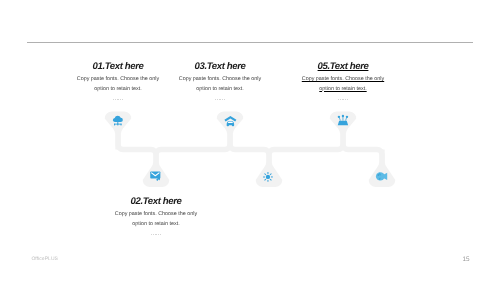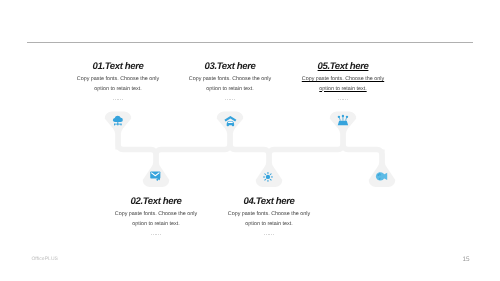--- a/index.html
+++ b/index.html
@@ -84,36 +84,31 @@
           <circle cx="6.4" cy="9.8" r="1.1" fill="#2D90C4"></circle>
         </g>
     </g>
   </svg>
 
   <div class="blk" style="left:118px;top:61.0px;">
     <div class="title">01.Text here</div>
     <div class="body"><span>Copy paste fonts. Choose the only</span><br><span>option to retain text.</span></div>
     <div class="dots"><i></i><i></i><i></i><i></i><i></i><i></i></div>
   </div>
-  <div class="blk" style="left:230px;top:61.0px;">
+  <div class="blk" style="left:220px;top:61.0px;">
     <div class="title">03.Text here</div>
     <div class="body"><span>Copy paste fonts. Choose the only</span><br><span>option to retain text.</span></div>
     <div class="dots"><i></i><i></i><i></i><i></i><i></i><i></i></div>
   </div>
   <div class="blk" style="left:343px;top:61.0px;text-decoration:underline;">
     <div class="title">05.Text here</div>
     <div class="body"><span>Copy paste fonts. Choose the only</span><br><span>option to retain text.</span></div>
     <div class="dots"><i></i><i></i><i></i><i></i><i></i><i></i></div>
   </div>
   <div class="blk" style="left:156px;top:196.0px;">
     <div class="title">02.Text here</div>
     <div class="body"><span>Copy paste fonts. Choose the only</span><br><span>option to retain text.</span></div>
     <div class="dots"><i></i><i></i><i></i><i></i><i></i><i></i></div>
   </div>
-  <div class="blk" style="left:269px;top:196.0px;">
-    <div class="title">04.Text here</div>
-    <div class="body"><span>Copy paste fonts. Choose the only</span><br><span>option to retain text.</span></div>
-    <div class="dots"><i></i><i></i><i></i><i></i><i></i><i></i></div>
-  </div>
 
   <div class="footL">OfficePLUS</div>
   <div class="footR">15</div>
 </div>
 
 </body></html>

